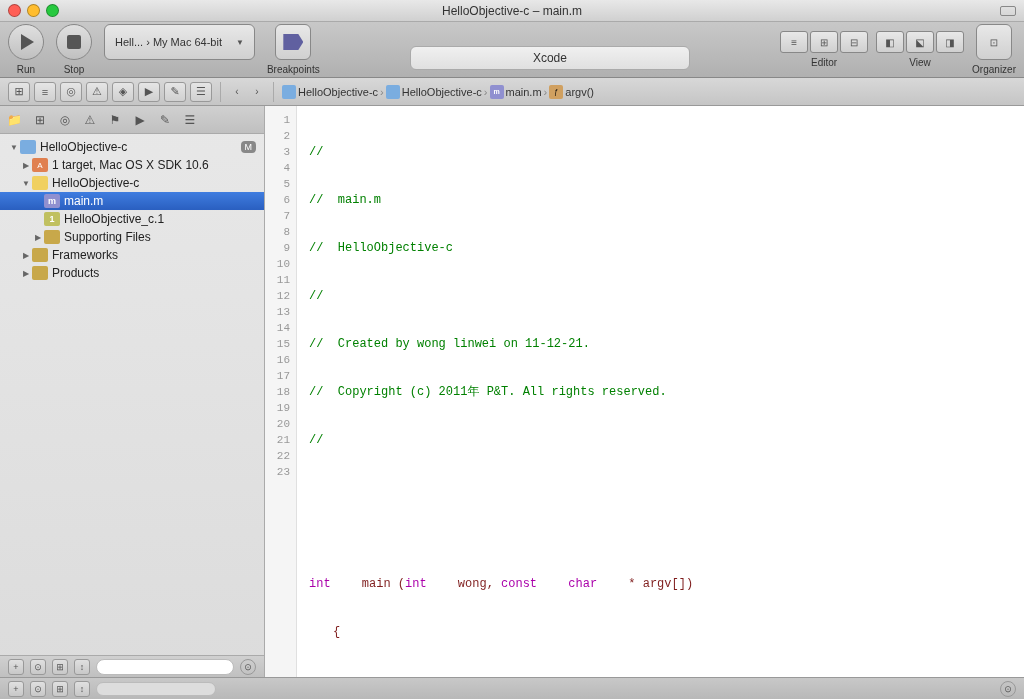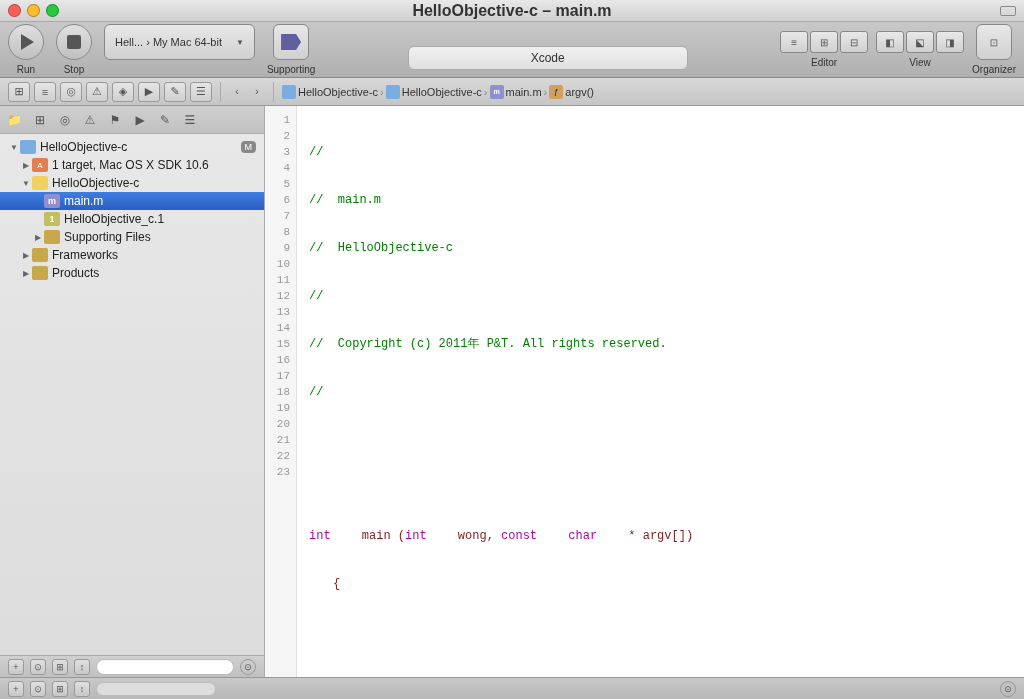--- a/index.html
+++ b/index.html
@@ -31,23 +31,23 @@
     .tb-btn {
       width: 13px;
       height: 13px;
       border-radius: 50%;
       border: 1px solid rgba(0,0,0,0.3);
     }
     .tb-close { background: #ff5f56; }
     .tb-min { background: #ffbd2e; }
     .tb-max { background: #27c93f; }
     .title-bar-title {
-      font-size: 16px;
+      font-size: 12px;
       color: #333;
-      font-weight: 700;
+      font-weight: 400;
     }
     .title-bar-resize {
       position: absolute;
       right: 8px;
       width: 16px;
       height: 10px;
       border: 1px solid #888;
       border-radius: 2px;
     }
 
@@ -516,21 +516,21 @@
         <span class="scheme-btn-text">Hell... › My Mac 64-bit</span>
         <span class="scheme-arrow">▼</span>
       </div>
       <span class="toolbar-label" style="visibility:hidden;">Breakpoints</span>
     </div>
 
     <div class="breakpoints-btn">
       <div class="bp-icon">
         <div class="bp-shape"></div>
       </div>
-      <span class="toolbar-label">Supporting</span>
+      <span class="toolbar-label">Breakpoints</span>
     </div>
 
     <div class="toolbar-center">
       <div class="xcode-display">Xcode</div>
     </div>
 
     <div class="toolbar-right">
 
       <div class="toolbar-icon-group">
         <div class="icon-row">
@@ -703,20 +703,21 @@
           <div class="line-number">21</div>
           <div class="line-number">22</div>
           <div class="line-number">23</div>
         </div>
 
         <div class="code-content">
           <div class="code-line"><span class="c-comment">//</span></div>
           <div class="code-line"><span class="c-comment">//  main.m</span></div>
           <div class="code-line"><span class="c-comment">//  HelloObjective-c</span></div>
           <div class="code-line"><span class="c-comment">//</span></div>
+          <div class="code-line"><span class="c-comment">//  Created by wong linwei on 11-12-21.</span></div>
           <div class="code-line"><span class="c-comment">//  Copyright (c) 2011年 P&amp;T. All rights reserved.</span></div>
           <div class="code-line"><span class="c-comment">//</span></div>
           <div class="code-line"></div>
           <div class="code-line"></div>
           <div class="code-line"><span class="c-keyword">int</span><span class="c-normal"> main (</span><span class="c-keyword">int</span><span class="c-normal"> wong, </span><span class="c-keyword">const</span><span class="c-normal"> </span><span class="c-keyword">char</span><span class="c-normal"> * argv[])</span></div>
           <div class="code-line"><span class="c-normal">{</span></div>
           
           
           
           

